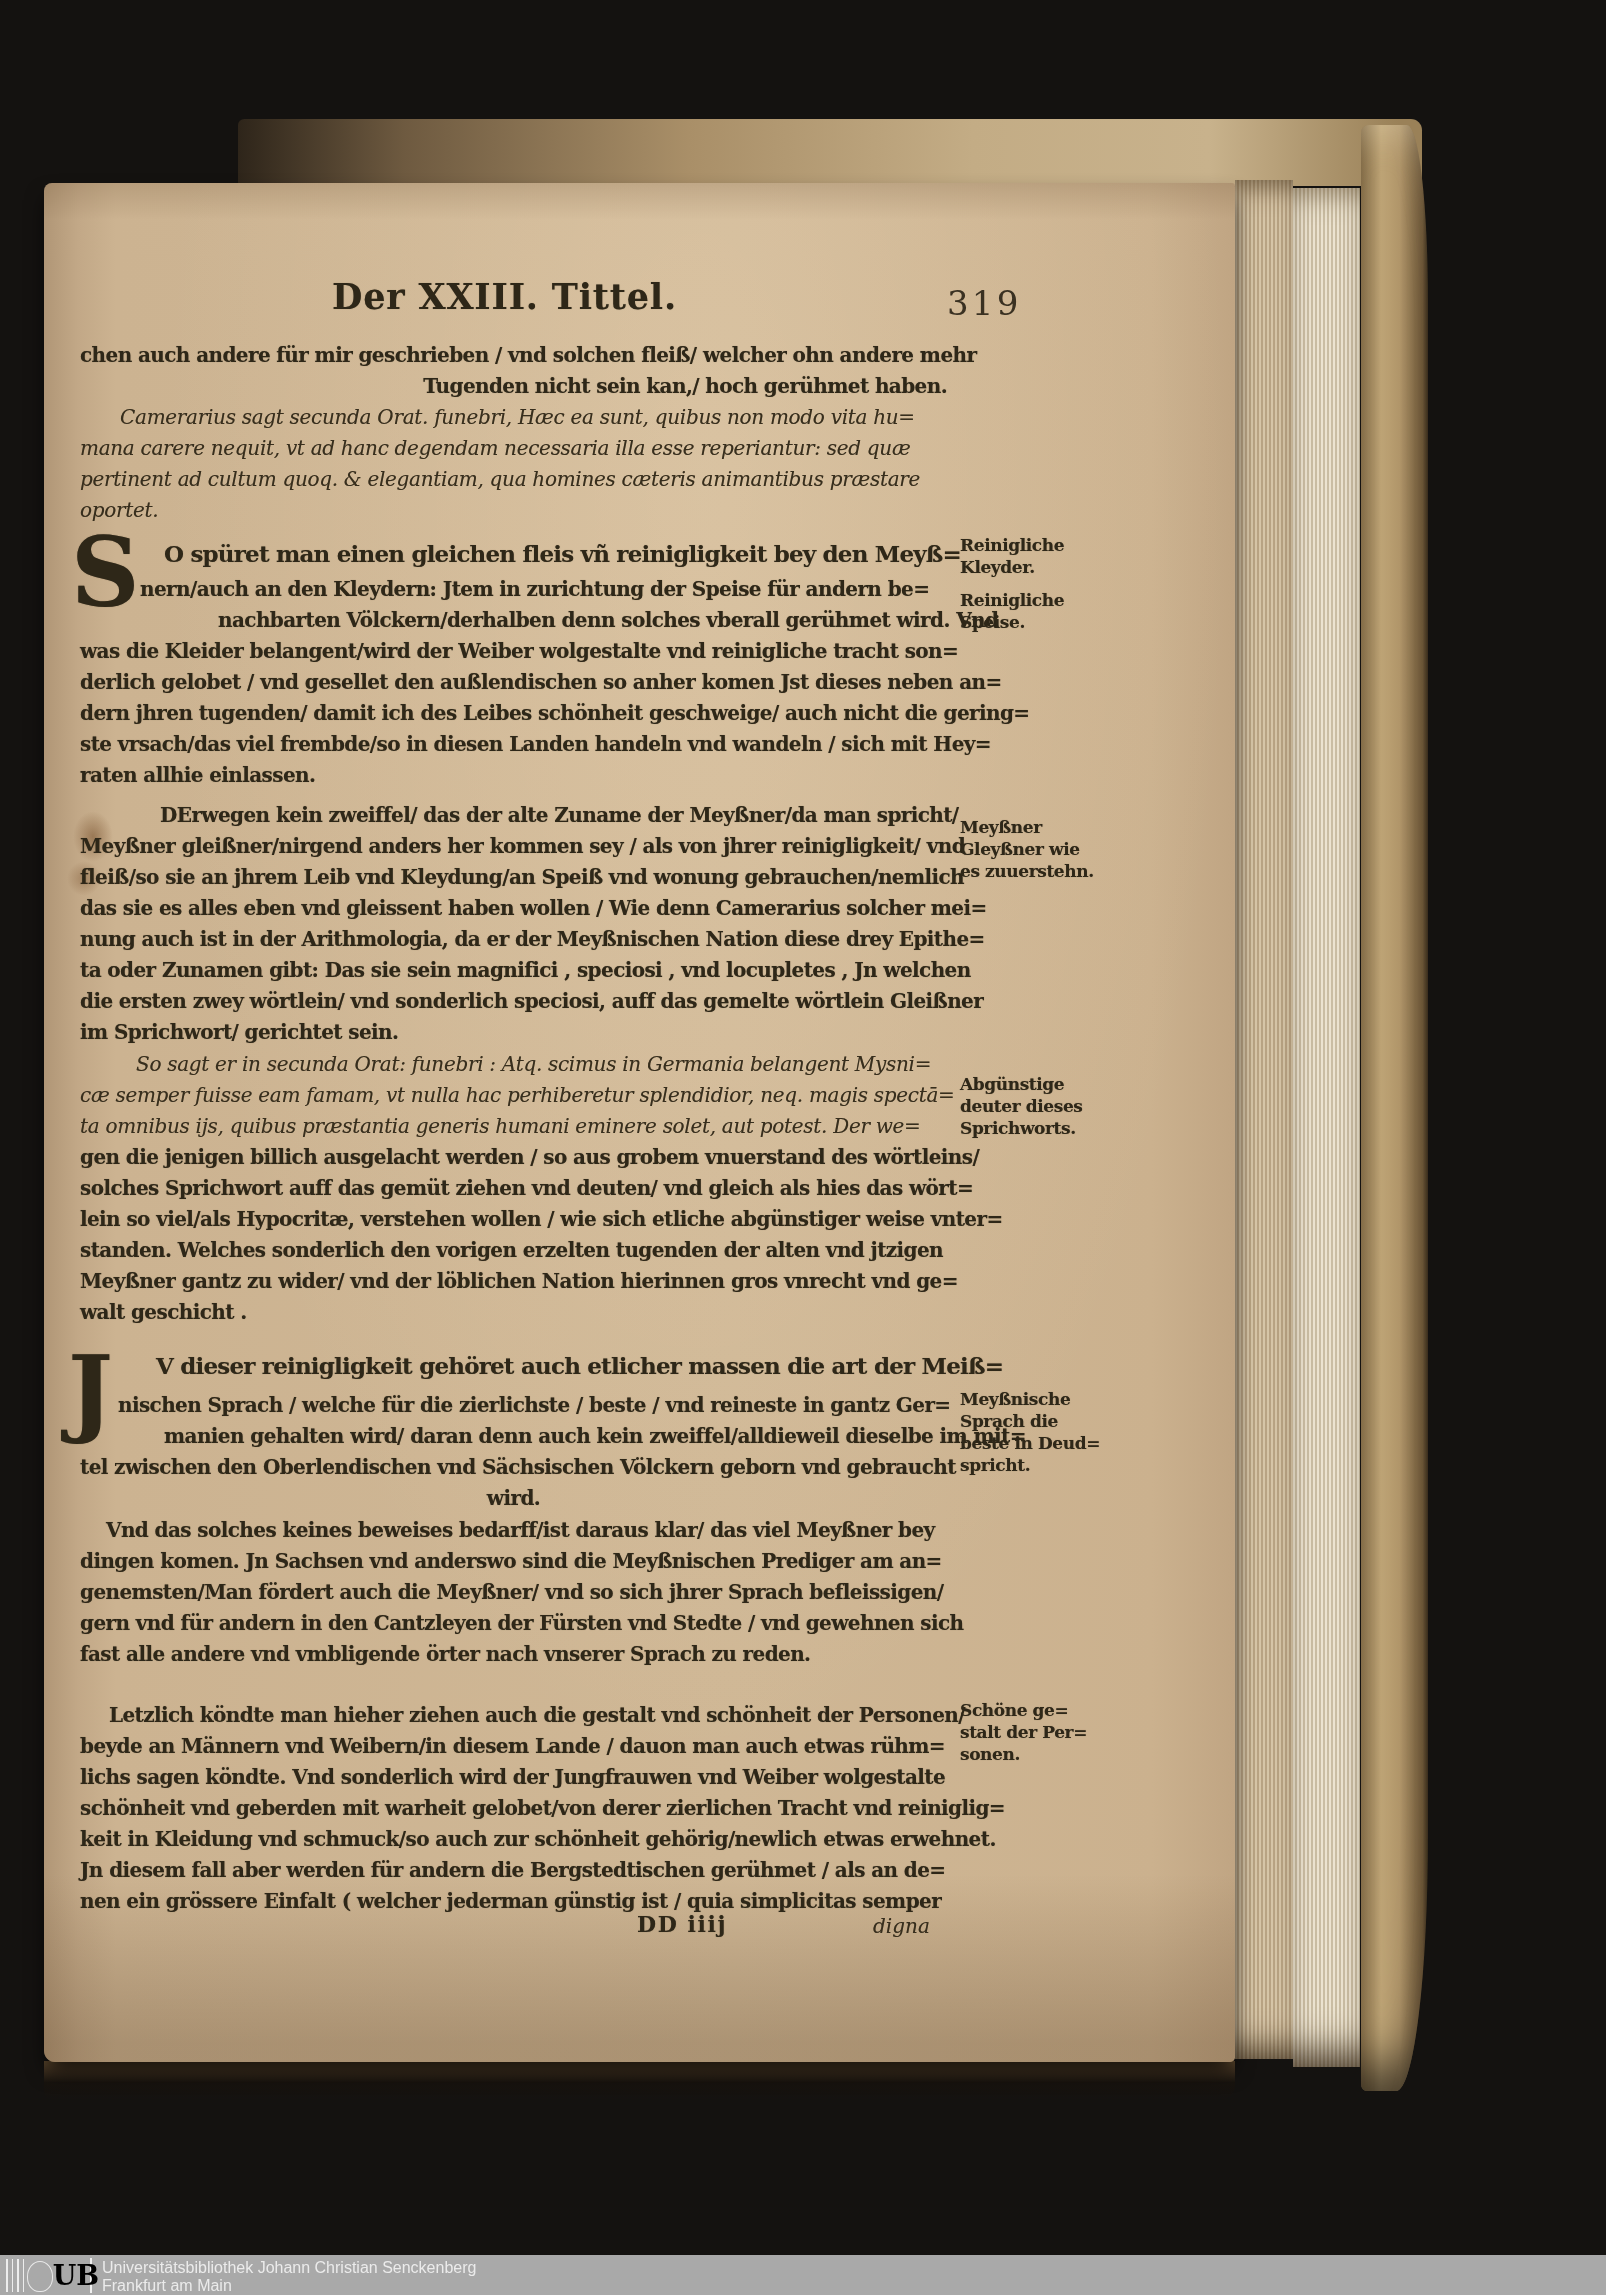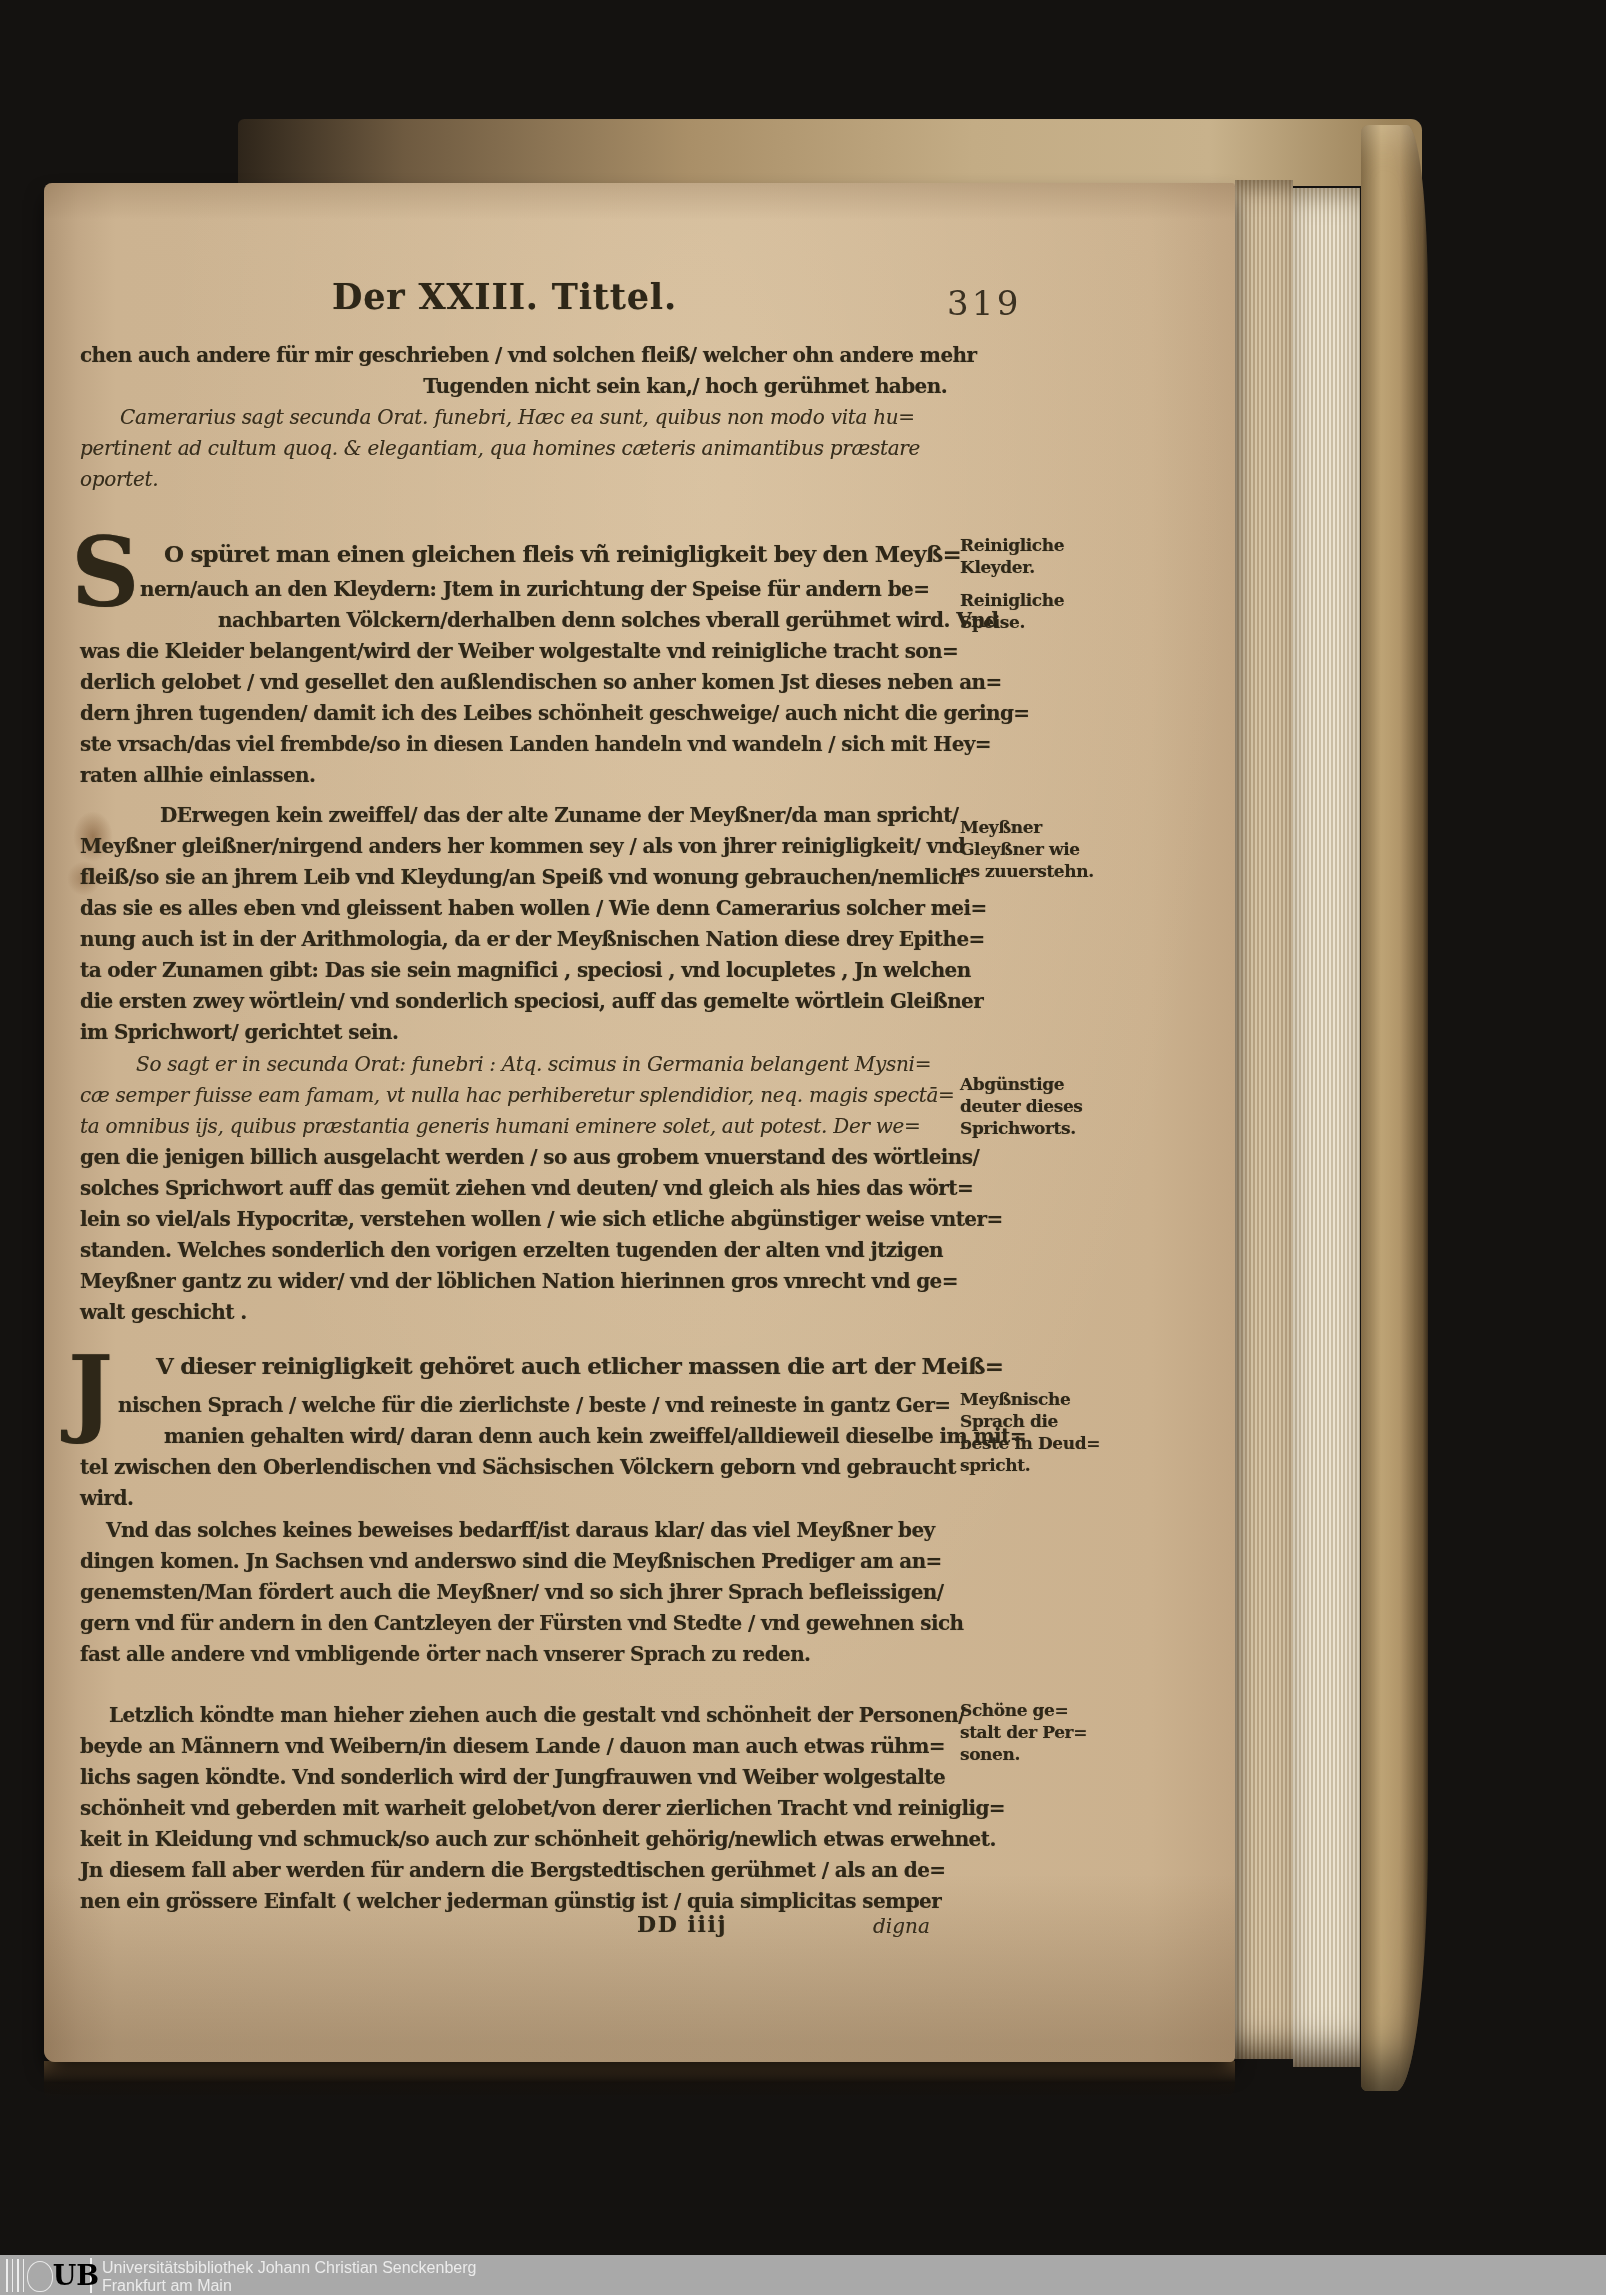--- a/index.html
+++ b/index.html
@@ -75,21 +75,21 @@
   .lead1{left:120px;top:357px;}
   .lead2{left:112px;top:1169px;}
   .sec1r{top:391px;}
   .sec1r .tl:nth-child(1){padding-left:60px;}
   .sec1r .tl:nth-child(2){padding-left:138px;}
   .derw{top:617px;}
   .derw .tl:first-child{padding-left:80px;}
   .sosl{top:866px;}
   .sosl .tl:first-child{padding-left:56px;}
   .sosg{top:959px;}
-  .sec2r{top:1207px;}
+  .sec2r{top:1207px;text-align:center;}
   .sec2r .tl:nth-child(1){padding-left:38px;}
   .sec2r .tl:nth-child(2){padding-left:84px;}
   .vndd{top:1332px;}
   .vndd .tl:first-child{padding-left:26px;}
   .letz{top:1517px;}
   .letz .tl:first-child{padding-left:29px;}
   .sig{position:absolute;left:593px;top:1728px;font-size:22px;letter-spacing:1.6px;white-space:nowrap;}
   .catch{position:absolute;left:829px;top:1731px;font-size:20px;white-space:nowrap;}
   .mn{position:absolute;left:916px;width:153px;font-size:17px;line-height:22px;letter-spacing:-0.4px;}
   .mn .tl{white-space:nowrap;}
@@ -122,20 +122,21 @@
 
   <div class="running-head de">Der XXIII. Tittel.</div>
   <div class="page-num">319</div>
 
   <div class="blk de intro">
       <div class="tl">chen auch andere für mir  geschrieben / vnd solchen fleiß/ welcher ohn andere mehr</div>
       <div class="tl">Tugenden nicht sein kan,/ hoch gerühmet haben.</div>
     </div>
   <div class="blk la cam">
       <div class="tl">Camerarius sagt secunda Orat. funebri, Hæc ea sunt, quibus non modo vita hu=</div>
+      <div class="tl">mana carere nequit, vt ad hanc degendam necessaria illa esse reperiantur: sed quæ</div>
       <div class="tl">pertinent ad cultum quoq. &amp; elegantiam, qua homines cæteris animantibus præstare</div>
       <div class="tl">oportet.</div>
     </div>
 
   <div class="dropcap dc-s">S</div>
   <div class="lead lead1 de">O spüret man einen gleichen fleis vñ reinigligkeit bey den Meyß=</div>
   <div class="blk de sec1r">
       <div class="tl">nern/auch an den Kleydern: Jtem in zurichtung der Speise für andern be=</div>
       <div class="tl">nachbarten Völckern/derhalben denn solches vberall gerühmet wird.   Vnd</div>
       <div class="tl">was die Kleider belangent/wird der Weiber wolgestalte vnd reinigliche tracht son=</div>

